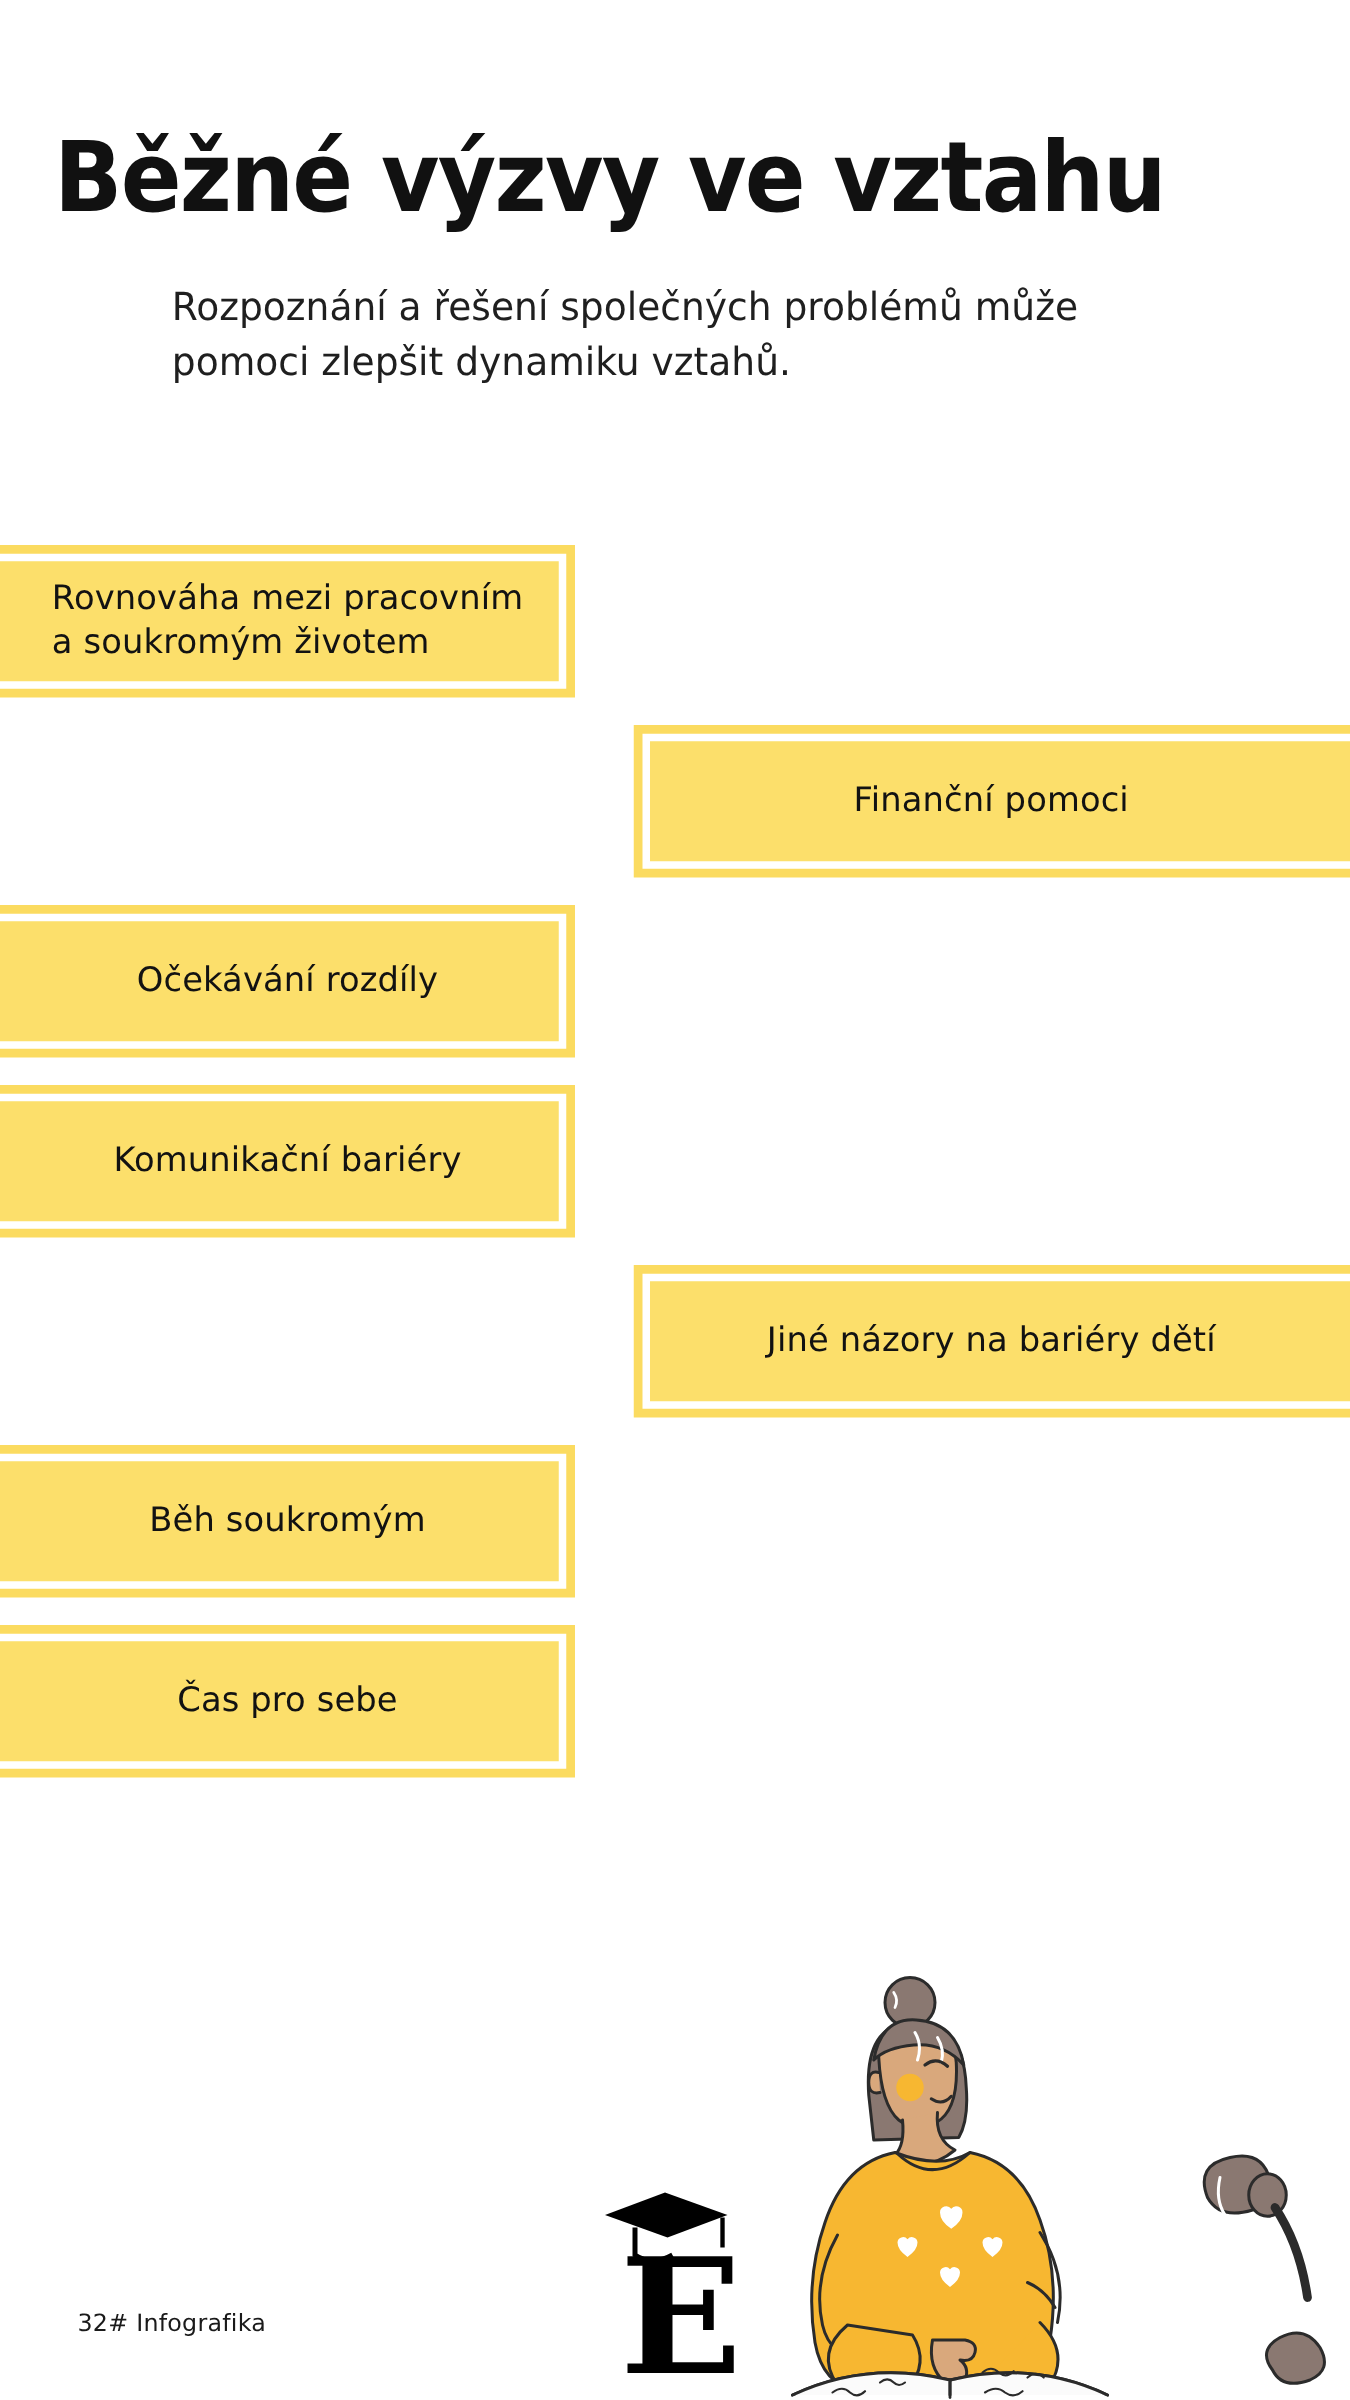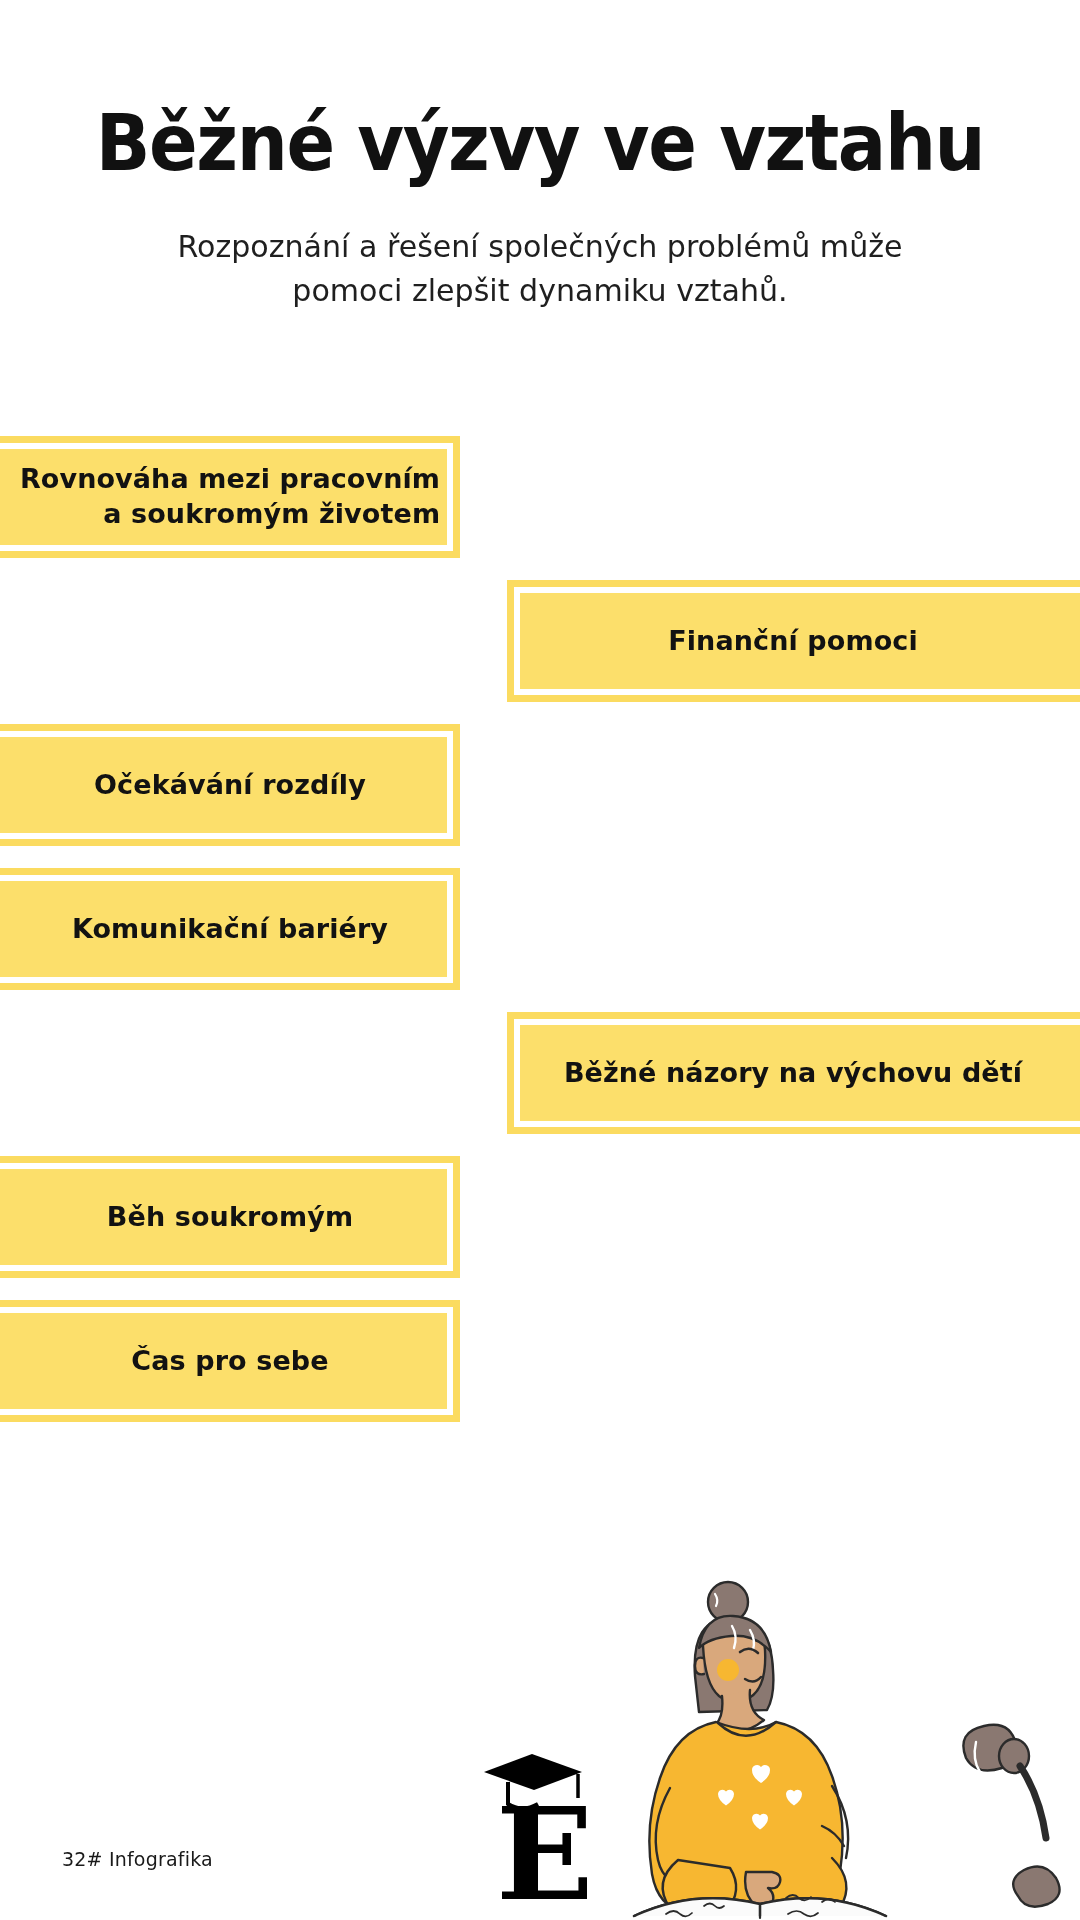--- a/index.html
+++ b/index.html
@@ -15,21 +15,20 @@
     font-family: "DejaVu Sans", "Liberation Sans", sans-serif;
     -webkit-font-smoothing: antialiased;
   }
 
   
   .header {
     position: absolute;
     top: 0;
     left: 0;
     width: 1080px;
-    text-align: center;
   }
   .page-title {
     margin: 0;
     padding-top: 104px;
     font-family: "DejaVu Sans", "Liberation Sans", sans-serif;
     font-size: 78px;
     font-weight: 700;
     letter-spacing: -1.5px;
     line-height: 1.02;
     color: #111111;
@@ -92,23 +91,23 @@
     width: 600px;
   }
   .bar.right .bar-inner {
     justify-content: center;
     padding-right: 28px;
   }
   .bar-label {
     position: relative;
     z-index: 2;
     font-size: 27px;
-    font-weight: 700;
+    font-weight: 400;
     color: #121212;
-    text-align: right;
+    text-align: left;
     line-height: 1.28;
     letter-spacing: 0.1px;
     white-space: pre-line;
   }
 
   
   .footer-credit {
     position: absolute;
     left: 62px;
     top: 1848px;
@@ -184,21 +183,21 @@
     <div class="bar left">
       <div class="bar-inner">
         <span class="bar-label">Komunikační bariéry</span>
       </div>
     </div>
   </div>
 
   <div class="bar-row">
     <div class="bar right">
       <div class="bar-inner">
-        <span class="bar-label">Běžné názory na výchovu dětí</span>
+        <span class="bar-label">Jiné názory na bariéry dětí</span>
       </div>
     </div>
   </div>
 
   <div class="bar-row">
     <div class="bar left">
       <div class="bar-inner">
         <span class="bar-label">Běh soukromým</span>
       </div>
     </div>

